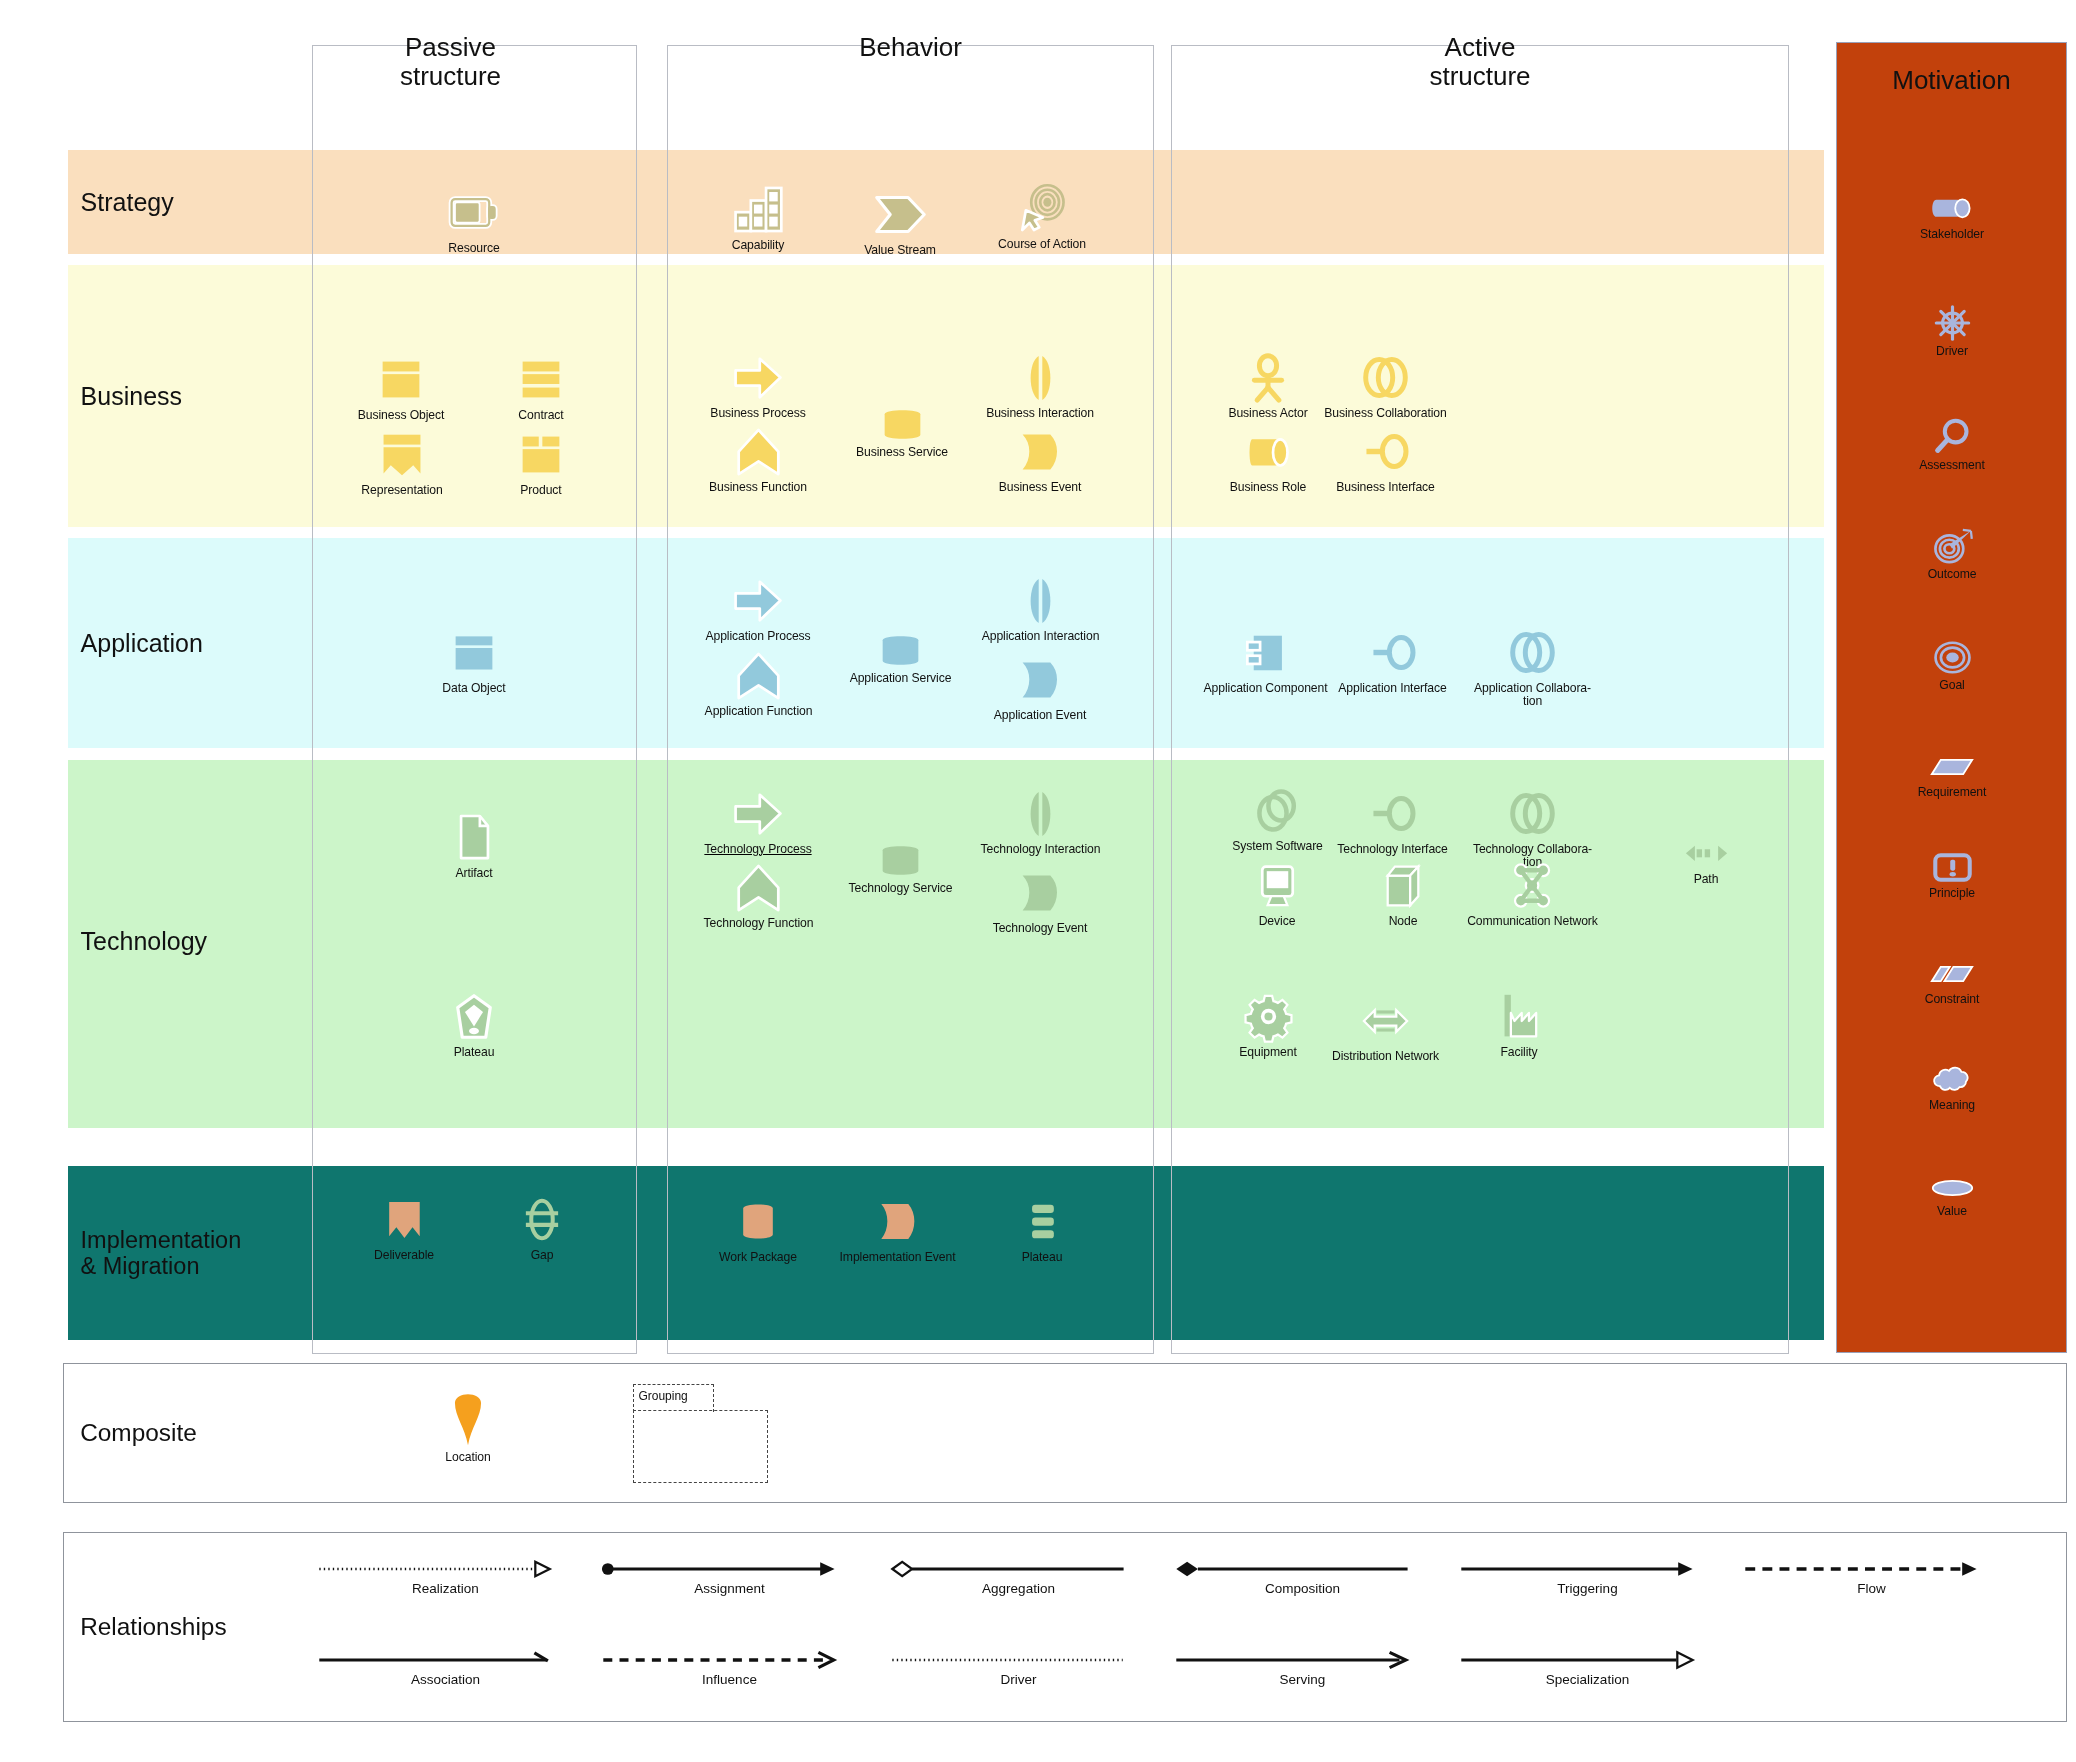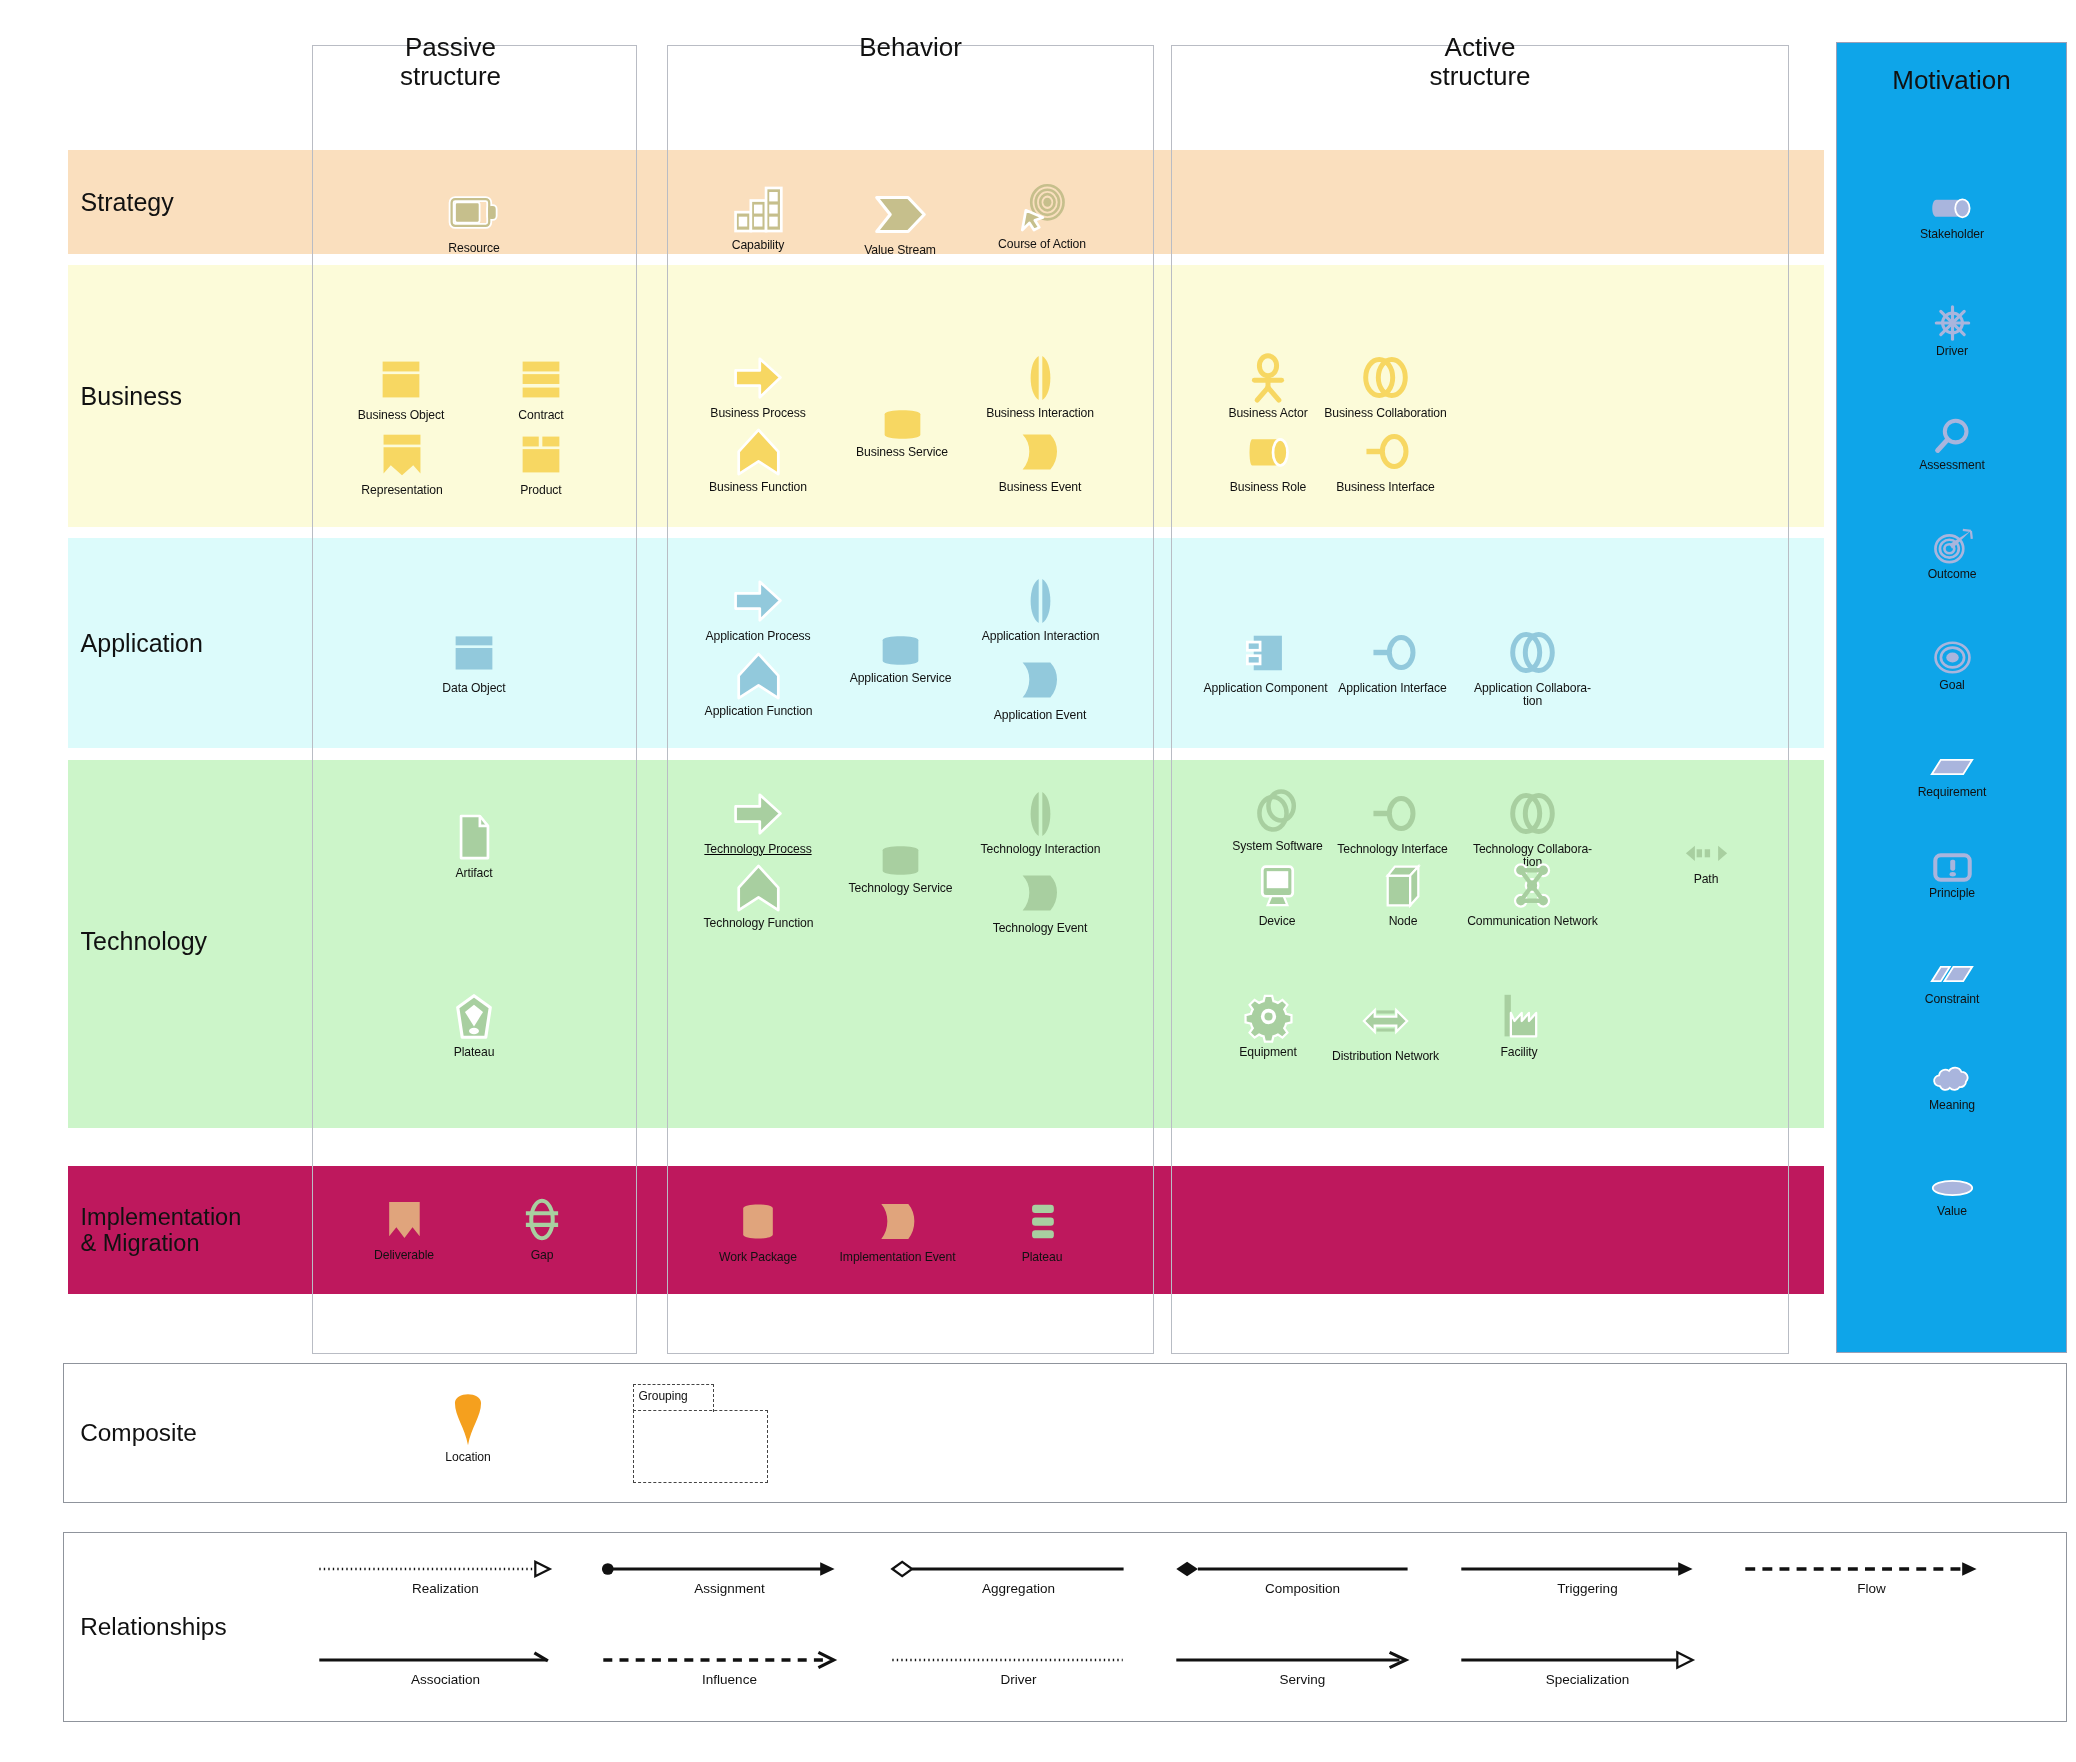--- a/index.html
+++ b/index.html
@@ -50,21 +50,21 @@
     line-height:1.12;
     white-space:pre-line;
     z-index:6;
   }
 
   
   .motiv-col {
     position:absolute;
     left:1836px; top:42px;
     width:231px; height:1311px;
-    background:#0ea5e9;
+    background:#c2410c;
     border:0.9px solid #9aa0b8;
     z-index:4;
   }
   .motiv-title {
     position:absolute; top:21.7px; left:0; right:0;
     text-align:center; font-size:26px; color:#111;
   }
 
   
   .el {
@@ -129,21 +129,21 @@
 
   <div class="band" style="top:538px;height:210px;background:#dcfbfb;">
     <div class="band-label">Application</div>
   </div>
 
   <div class="band" style="top:760px;height:368px;background:#ccf5c9;">
     <div class="band-label" style="top:167px;transform:none;">Technology</div>
   </div>
 
 
-  <div class="band" style="top:1166px;height:128px;background:#be185d;">
+  <div class="band" style="top:1166px;height:174px;background:#0f766e;">
     <div class="band-label" style="font-size:23.5px;">Implementation
 &amp; Migration</div>
   </div>
 
   <div class="aspect-col" style="left:312px;width:325px;height:1309px;">
   </div>
   <div class="aspect-col" style="left:667px;width:487px;height:1309px;">
   </div>
   <div class="aspect-col" style="left:1171px;width:618px;height:1309px;">
   </div>

